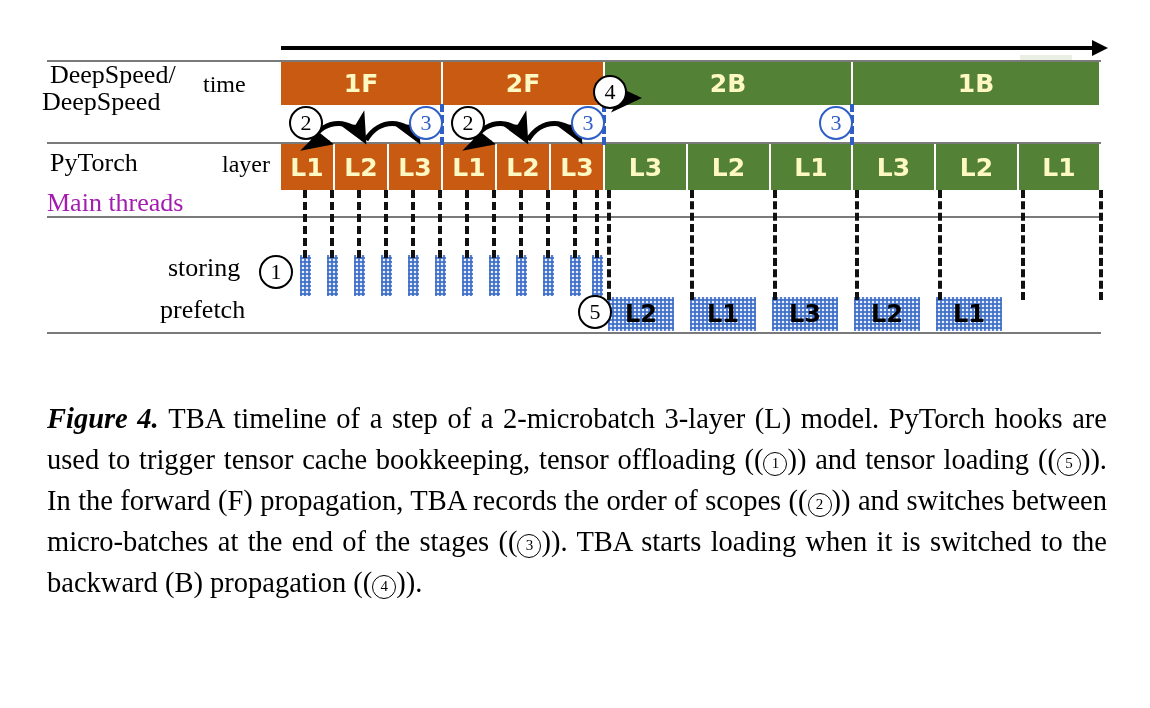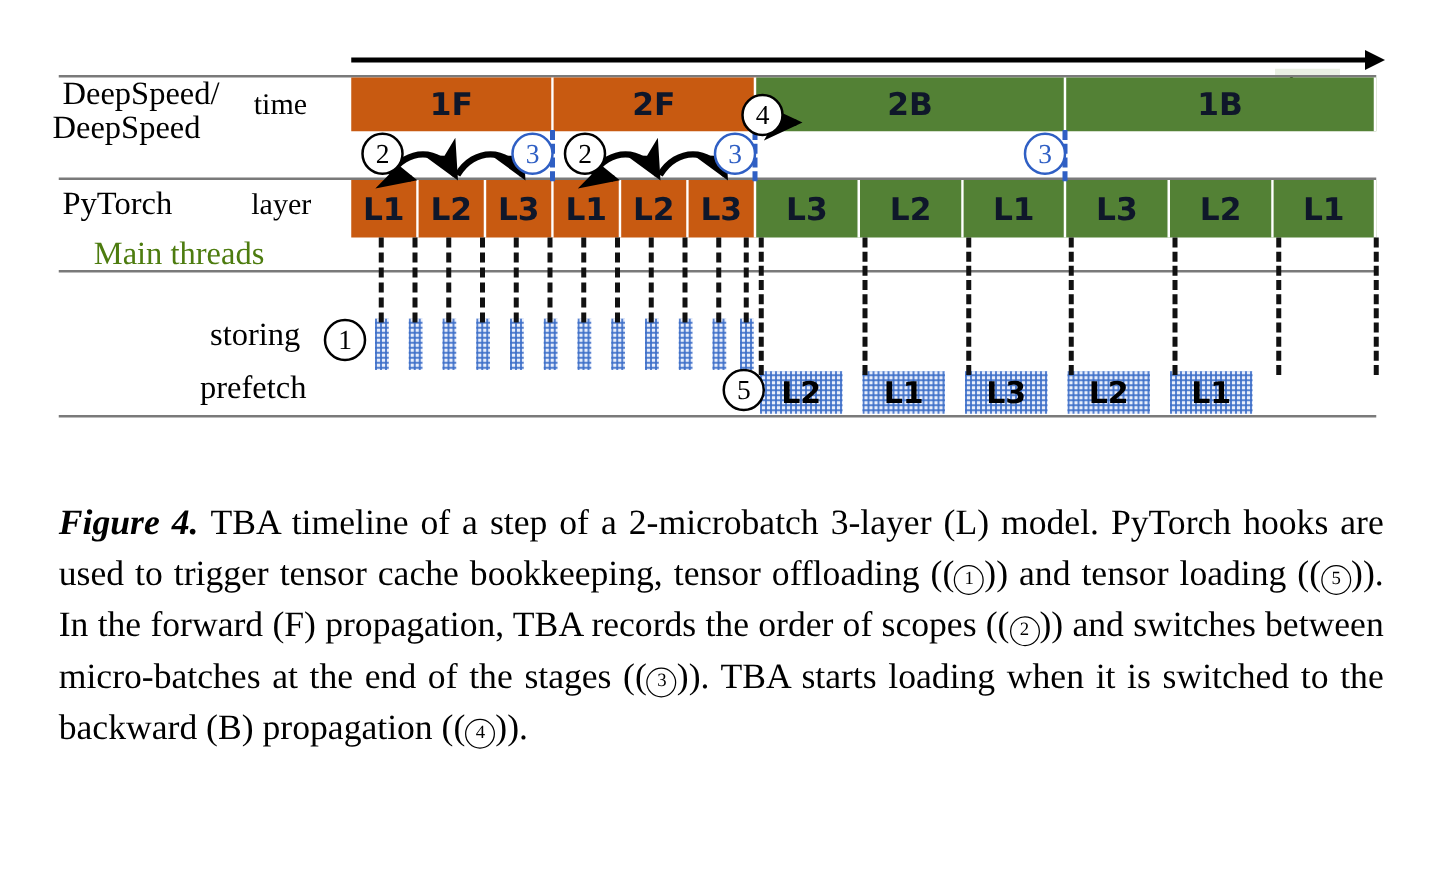--- a/index.html
+++ b/index.html
@@ -12,33 +12,33 @@
 
   
   .abs{position:absolute;}
 
   
   .hrule{position:absolute;background:#7a7a7a;height:2px;}
 
   
   .lbl{position:absolute;font-size:26px;line-height:1.02;white-space:nowrap;color:#000;}
   .lbl.small{font-size:24px;}
-  .lbl.blue{color:#4d7c0f;margin-left:28px;}
+  .lbl.blue{color:#a21caf;}
 
   
   .timeaxis{position:absolute;height:4px;background:#000;}
   .timearrow{position:absolute;width:0;height:0;
     border-top:8px solid transparent;border-bottom:8px solid transparent;
     border-left:16px solid #000;}
   .timetxt{position:absolute;font-size:27px;color:#000;}
 
   
   .bar{position:absolute;display:flex;align-items:center;justify-content:center;
     font-family:"DejaVu Sans","Liberation Sans",sans-serif;
-    font-weight:bold;font-size:25px;color:#0f172a;box-sizing:border-box;}
+    font-weight:bold;font-size:25px;color:#fef9c3;box-sizing:border-box;}
   .bar.fw{background:#c85a11;}
   .bar.bw{background:#538135;}
   .bar.sep{border-right:2px solid #ffffff;}
 
   
   .hatch{
     position:absolute;box-sizing:border-box;
     background-color:#e9eefb;
     background-image:
       repeating-linear-gradient(90deg, rgba(60,110,200,.85) 0 2px, rgba(0,0,0,0) 2px 4px),
@@ -84,21 +84,21 @@
   <div class="hrule" style="left:47px;top:60px;width:1054px;"></div>
   <div class="hrule" style="left:47px;top:142px;width:1054px;"></div>
   <div class="hrule" style="left:47px;top:216px;width:1054px;"></div>
   <div class="hrule" style="left:47px;top:332px;width:1054px;"></div>
 
   <div class="lbl" style="left:50px;top:62px;">DeepSpeed/</div>
   <div class="lbl" style="left:42px;top:89px;">DeepSpeed</div>
   <div class="lbl small" style="left:203px;top:72px;">time</div>
 
   <div class="lbl" style="left:50px;top:150px;">PyTorch</div>
-  <div class="lbl small" style="left:201px;top:152px;">layer</div>
+  <div class="lbl small" style="left:222px;top:152px;">layer</div>
 
   <div class="lbl blue" style="left:47px;top:190px;">Main threads</div>
 
   <div class="lbl" style="left:168px;top:255px;">storing</div>
   <div class="circ nobg" style="left:259px;top:255px;">
     <span>1</span>
   </div>
 
   <div class="lbl" style="left:160px;top:297px;">prefetch</div>
 

